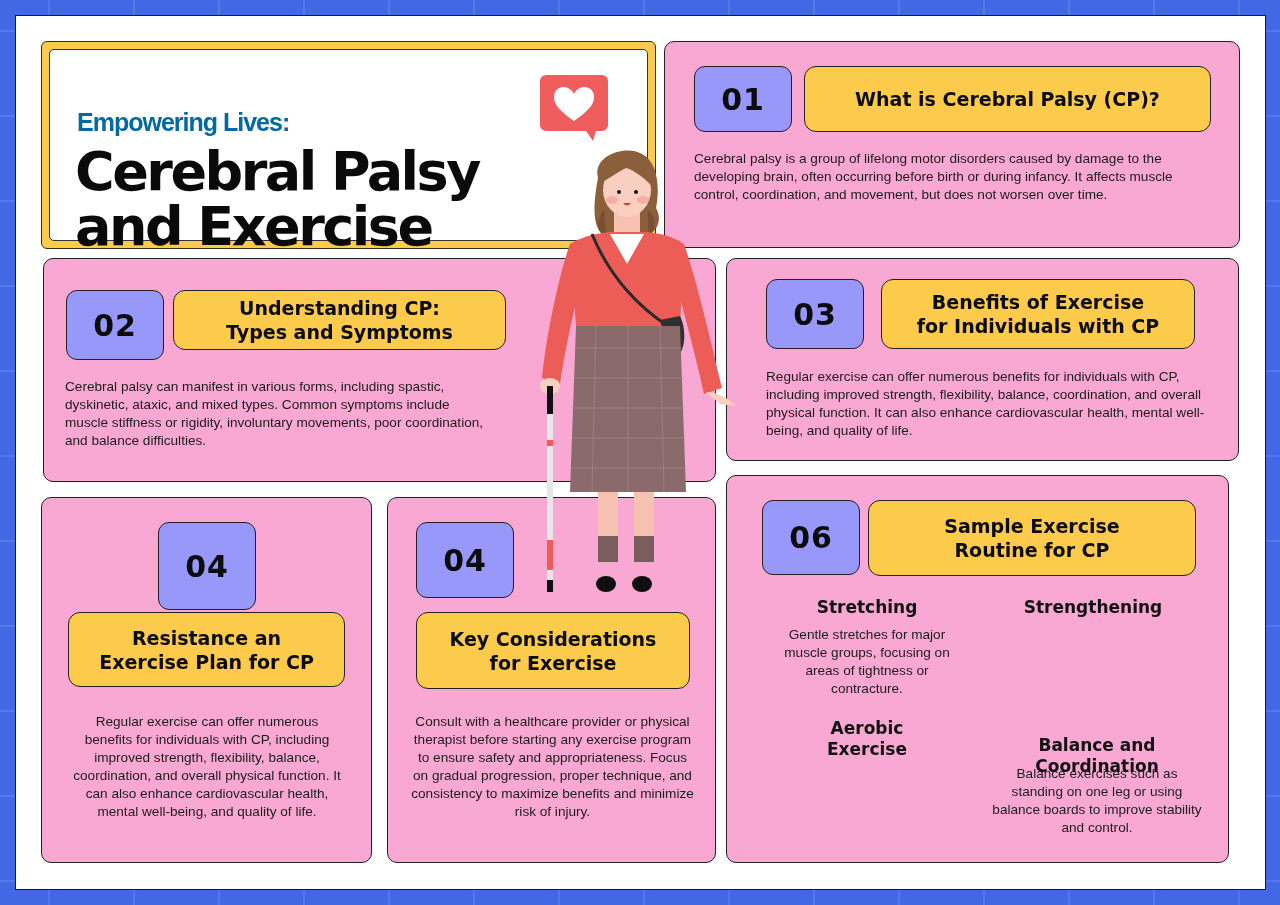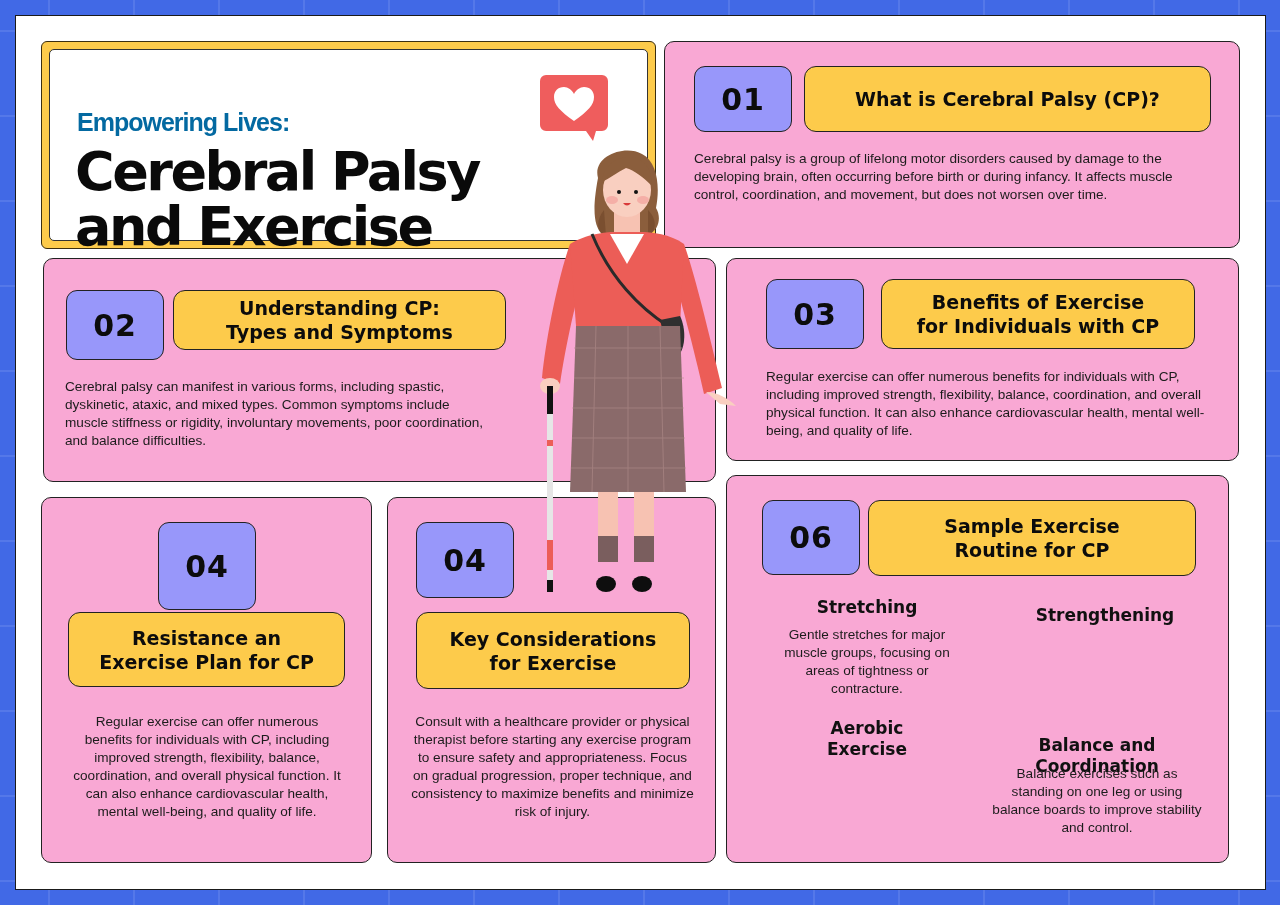--- a/index.html
+++ b/index.html
@@ -117,21 +117,21 @@
 </div>
 
 <div class="card" style="left:726px;top:475px;width:503px;height:388px;">
   <div class="badge" style="left:35px;top:24px;width:98px;height:75px;">06</div>
   <div class="heading" style="left:141px;top:24px;width:328px;height:76px;">Sample Exercise
 Routine for CP</div>
 
   <div class="sub-title" style="left:20px;top:121px;width:240px;">Stretching</div>
   <div class="sub-body" style="left:45px;top:150px;width:190px;">Gentle stretches for major muscle groups, focusing on areas of tightness or contracture.</div>
 
-  <div class="sub-title" style="left:258px;top:121px;width:240px;margin-top:8px;">Strengthening</div>
+  <div class="sub-title" style="left:246px;top:121px;width:240px;">Strengthening</div>
 
   <div class="sub-title" style="left:20px;top:242px;width:240px;">Aerobic
 Exercise</div>
 
   <div class="sub-title" style="left:250px;top:259px;width:240px;">Balance and
 Coordination</div>
   <div class="sub-body" style="left:265px;top:289px;width:210px;">Balance exercises such as standing on one leg or using balance boards to improve stability and control.</div>
 </div>
 
 <svg class="heart-bubble" viewBox="0 0 68 66">

